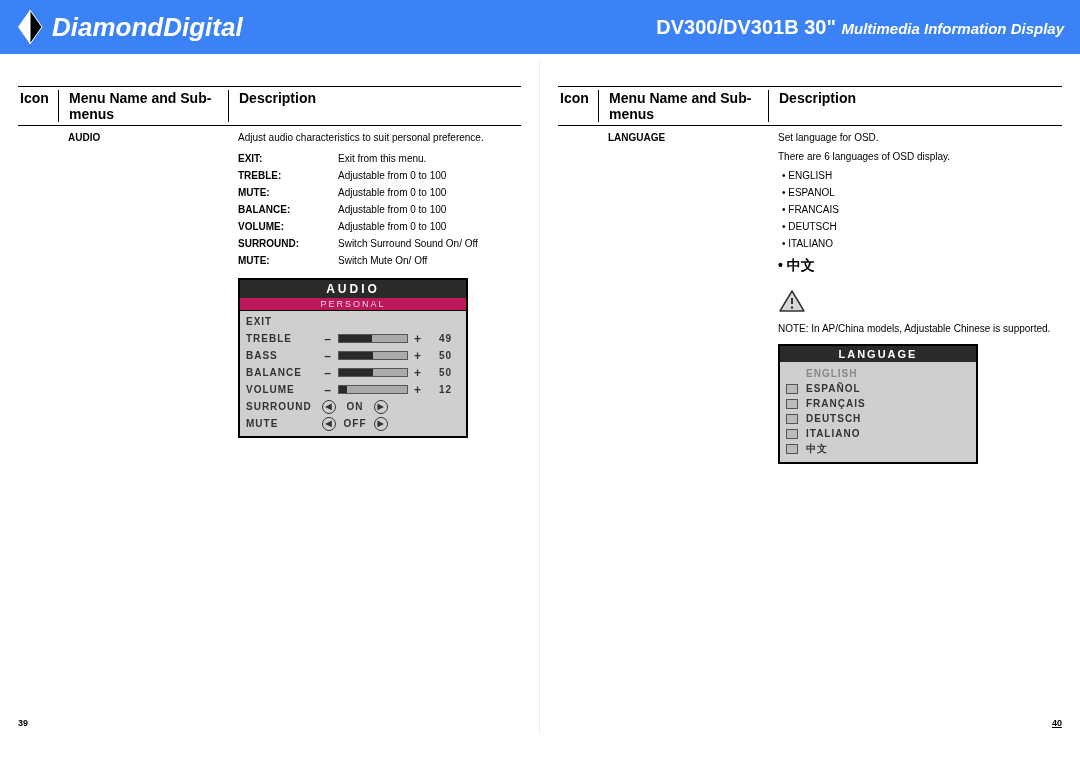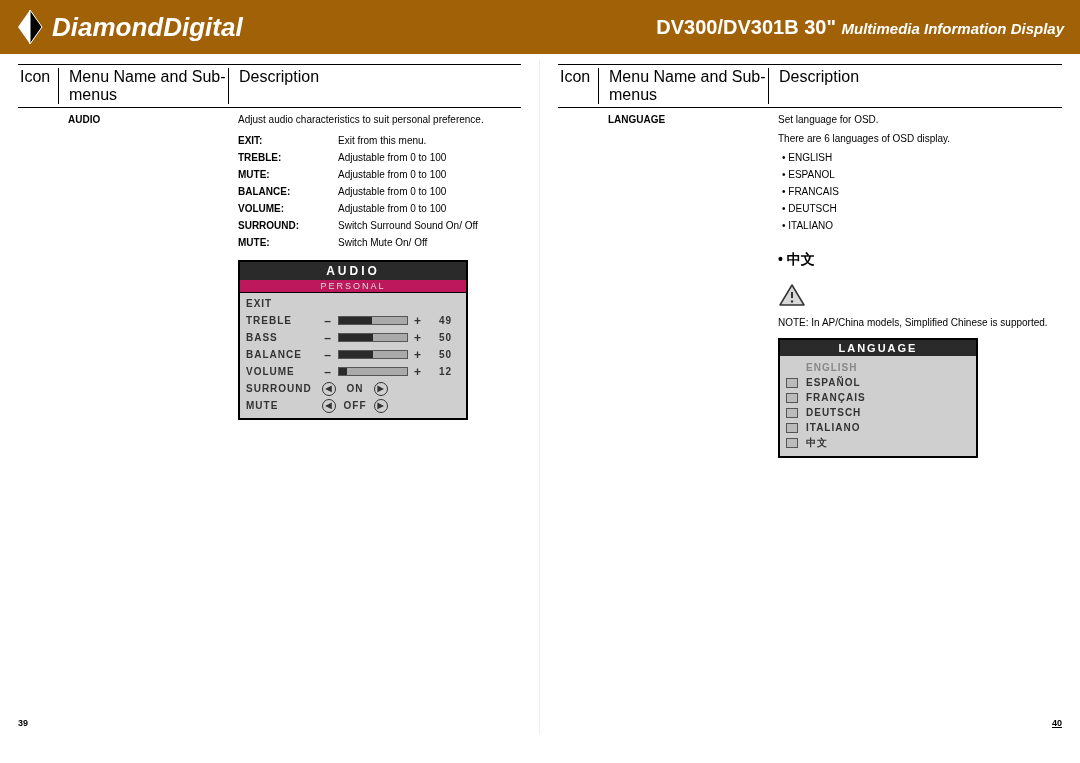--- a/index.html
+++ b/index.html
@@ -5,21 +5,21 @@
   * { box-sizing: border-box; margin: 0; padding: 0; }
   body {
     width: 1080px;
     height: 763px;
     background: #fff;
     font-family: Arial, Helvetica, sans-serif;
     position: relative;
     overflow: hidden;
   }
   .header {
-    background: #a16207;
+    background: #3b82f6;
     color: #fff;
     height: 54px;
     display: flex;
     align-items: center;
     justify-content: space-between;
     padding: 0 16px;
   }
   .brand {
     display: flex;
     align-items: center;
@@ -37,23 +37,24 @@
   .page {
     width: 50%;
     padding: 4px 18px 0 18px;
     position: relative;
   }
   .page-left { border-right: 1px solid #eee; }
   .tbl-head {
     display: flex;
     border-top: 1px solid #000;
     border-bottom: 1px solid #000;
-    font-size: 16px;
-    font-weight: normal;
+    font-size: 14px;
+    font-weight: bold;
     padding: 3px 0;
+    margin-top: 22px;
   }
   .col-icon { width: 40px; padding-left: 2px; }
   .col-menu { width: 170px; border-left: 1px solid #000; padding-left: 10px; }
   .col-desc { flex: 1; border-left: 1px solid #000; padding-left: 10px; }
   .tbl-body {
     display: flex;
     font-size: 10px;
     padding: 6px 0 0 0;
     justify-content: center;
   }
@@ -63,21 +64,21 @@
   .desc-main { margin-bottom: 10px; }
   .sub-items { font-size: 10px; }
   .sub-row { display: flex; margin-bottom: 6px; }
   .sub-label { width: 100px; font-weight: bold; }
   .sub-desc { flex: 1; }
   .bullet-list { margin-top: 8px; }
   .bullet-item { margin-bottom: 6px; padding-left: 4px; }
   .bullet-item::before { content: "• "; }
   .note-row { margin-top: 40px; font-size: 10px; }
   .note-label { font-weight: normal; }
-  .cjk { font-size: 14px; font-weight: bold; margin-top: 20px; }
+  .cjk { font-size: 14px; font-weight: bold; margin-top: 8px; }
   .warn-icon { margin-top: 14px; margin-bottom: 4px; }
 
   
   .osd {
     margin-top: 12px;
     width: 230px;
     border: 2px solid #000;
     background: #cfcfcf;
     font-family: Arial, sans-serif;
   }
@@ -302,21 +303,21 @@
         <div class="cjk">• <span>中文</span></div>
 
         <svg class="warn-icon" width="28" height="24" viewBox="0 0 28 24">
           <path d="M14 2 L26 22 L2 22 Z" fill="#d8d8d8" stroke="#333" stroke-width="1.5" stroke-linejoin="round"></path>
           <line x1="14" y1="9" x2="14" y2="15" stroke="#333" stroke-width="2"></line>
           <circle cx="14" cy="18.5" r="1.2" fill="#333"></circle>
         </svg>
 
         <div class="note-row" style="margin-top:4px;">
           <span class="note-label">NOTE:</span>
-          <span>In AP/China models, Simplified Chinese is supported.</span>
+          <span>In AP/China models, Adjustable Chinese is supported.</span>
         </div>
 
         
         <div class="lang-osd">
           <div class="lang-title">LANGUAGE</div>
           <div class="lang-body" id="osd-lang-rows">
               <div class="lang-row sel">
                 <div class="lang-flag blank"></div>
                 <div>ENGLISH</div>
               </div>

